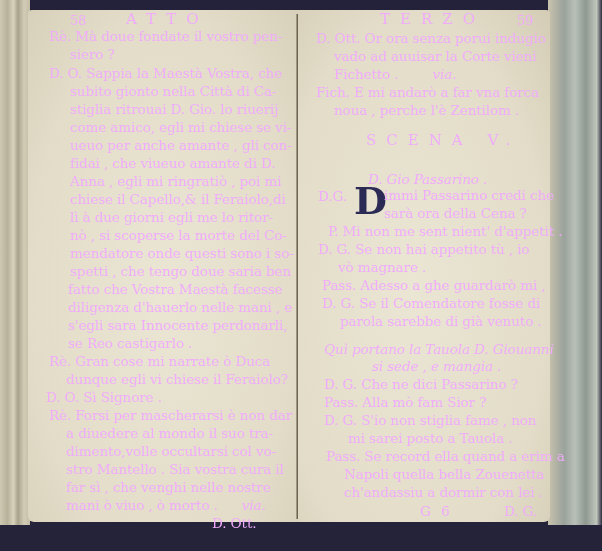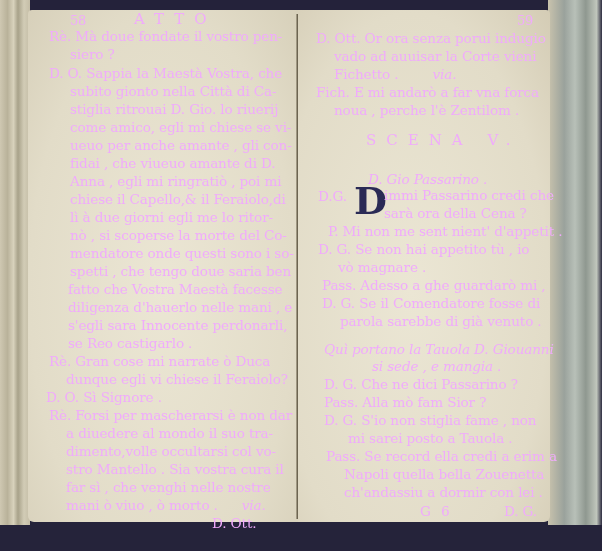--- a/index.html
+++ b/index.html
@@ -28,21 +28,21 @@
 <body>
 
 <div class="book">
   <div class="top-cloth"></div>
   <div class="bottom-cloth"></div>
   <div class="edge-left"></div>
   <div class="edge-right"></div>
 
   <div class="page page-left"></div>
   <div class="txt num" style="left:70px;top:12px;">58</div>
-  <div class="txt hdr" style="left:126px;top:10px;margin-left:8px;">ATTO</div>
+  <div class="txt hdr" style="left:126px;top:10px;">ATTO</div>
 
   <div>
     <div class="txt" style="left:49px;top:27px;"><span>Rè.</span> <span>Mà doue fondate il vostro pen-</span></div>
     <div class="txt" style="left:70px;top:45px;">siero ?</div>
     <div class="txt" style="left:49px;top:64px;text-align:center;"><span>D. O.</span> <span>Sappia la Maestà Vostra, che</span></div>
     <div class="txt" style="left:70px;top:82px;">subito gionto nella Città di Ca-</div>
     <div class="txt" style="left:70px;top:100px;">stiglia ritrouai D. Gio. lo riuerij</div>
     <div class="txt" style="left:70px;top:118px;">come amico, egli mi chiese se vi-</div>
     <div class="txt" style="left:70px;top:136px;">ueuo per anche amante , gli con-</div>
     <div class="txt" style="left:70px;top:154px;">fidai , che viueuo amante di D.</div>
@@ -64,20 +64,21 @@
     <div class="txt" style="left:66px;top:442px;">dimento,volle occultarsi col vo-</div>
     <div class="txt" style="left:66px;top:460px;">stro Mantello . Sia vostra cura il</div>
     <div class="txt" style="left:66px;top:478px;">far sì , che venghi nelle nostre</div>
     <div class="txt" style="left:66px;top:496px;"><span>mani ò viuo , ò morto .</span><span class="it" style="margin-left:24px;">via.</span></div>
   </div>
   <div class="txt" style="left:212px;top:514px;">D. Ott.</div>
 
   <div class="gutter"></div>
 
   <div class="page page-right"></div>
+  <div class="txt hdr" style="left:380px;top:10px;">TERZO</div>
   <div class="txt num" style="left:517px;top:12px;">59</div>
 
   <div>
     <div class="txt" style="left:316px;top:29px;"><span>D. Ott.</span> <span>Or ora senza porui indugio</span></div>
     <div class="txt" style="left:334px;top:47px;">vado ad auuisar la Corte vieni</div>
     <div class="txt" style="left:334px;top:65px;"><span>Fichetto .</span><span class="it" style="margin-left:34px;">via.</span></div>
     <div class="txt" style="left:316px;top:83px;"><span>Fich.</span> <span>E mi andarò a far vna forca</span></div>
     <div class="txt" style="left:334px;top:101px;text-align:center;">noua , perche l'è Zentilom .</div>
 
     <div class="txt hdr" style="left:366px;top:131px;">SCENA V.</div>
@@ -94,19 +95,19 @@
     <div class="txt" style="left:322px;top:294px;"><span>D. G.</span> <span>Se il Comendatore fosse di</span></div>
     <div class="txt" style="left:340px;top:312px;">parola sarebbe di già venuto .</div>
 
     <div class="txt it" style="left:324px;top:340px;">Quì portano la Tauola  D. Giouanni</div>
     <div class="txt it" style="left:372px;top:357px;">si sede ,  e mangia .</div>
 
     <div class="txt" style="left:324px;top:375px;"><span>D. G.</span> <span>Che ne dici Passarino ?</span></div>
     <div class="txt" style="left:324px;top:393px;"><span>Pass.</span> <span>Alla mò fam Sior ?</span></div>
     <div class="txt" style="left:324px;top:411px;"><span>D. G.</span> <span>S'io non stiglia fame , non</span></div>
     <div class="txt" style="left:348px;top:429px;">mi sarei posto a Tauola .</div>
-    <div class="txt" style="left:326px;top:447px;"><span>Pass.</span> <span>Se record ella credi a erim a</span></div>
+    <div class="txt" style="left:326px;top:447px;"><span>Pass.</span> <span>Se record ella quand a erim a</span></div>
     <div class="txt" style="left:344px;top:465px;">Napoli quella bella Zouenetta</div>
     <div class="txt" style="left:344px;top:483px;">ch'andassiu a dormir con lei .</div>
   </div>
   <div class="txt" style="left:420px;top:502px;word-spacing:6px;">G 6</div>
   <div class="txt" style="left:504px;top:502px;">D. G.</div>
 </div>
 
 </body></html>

